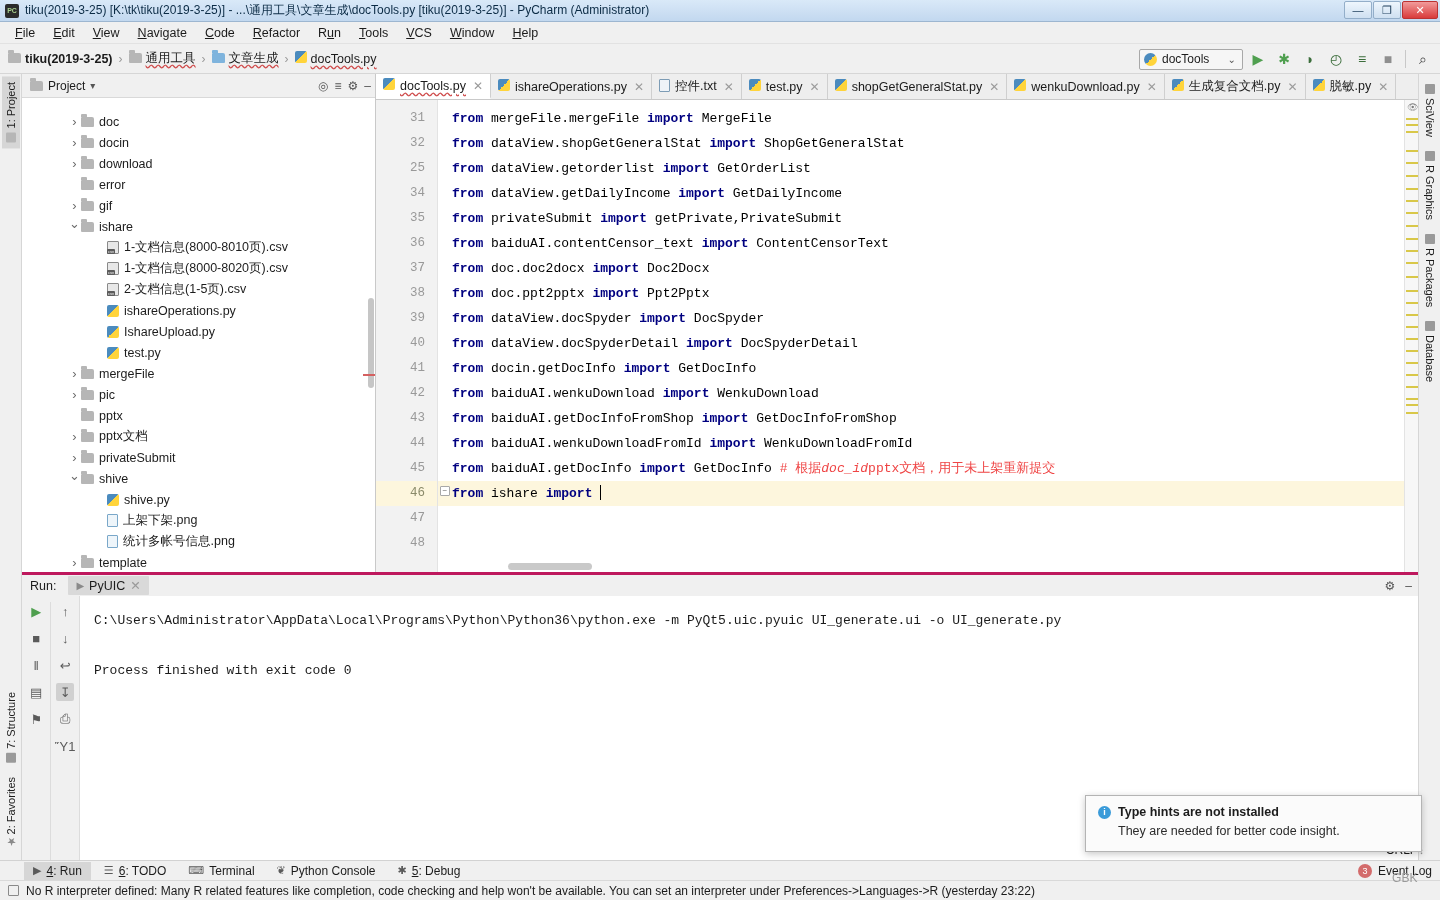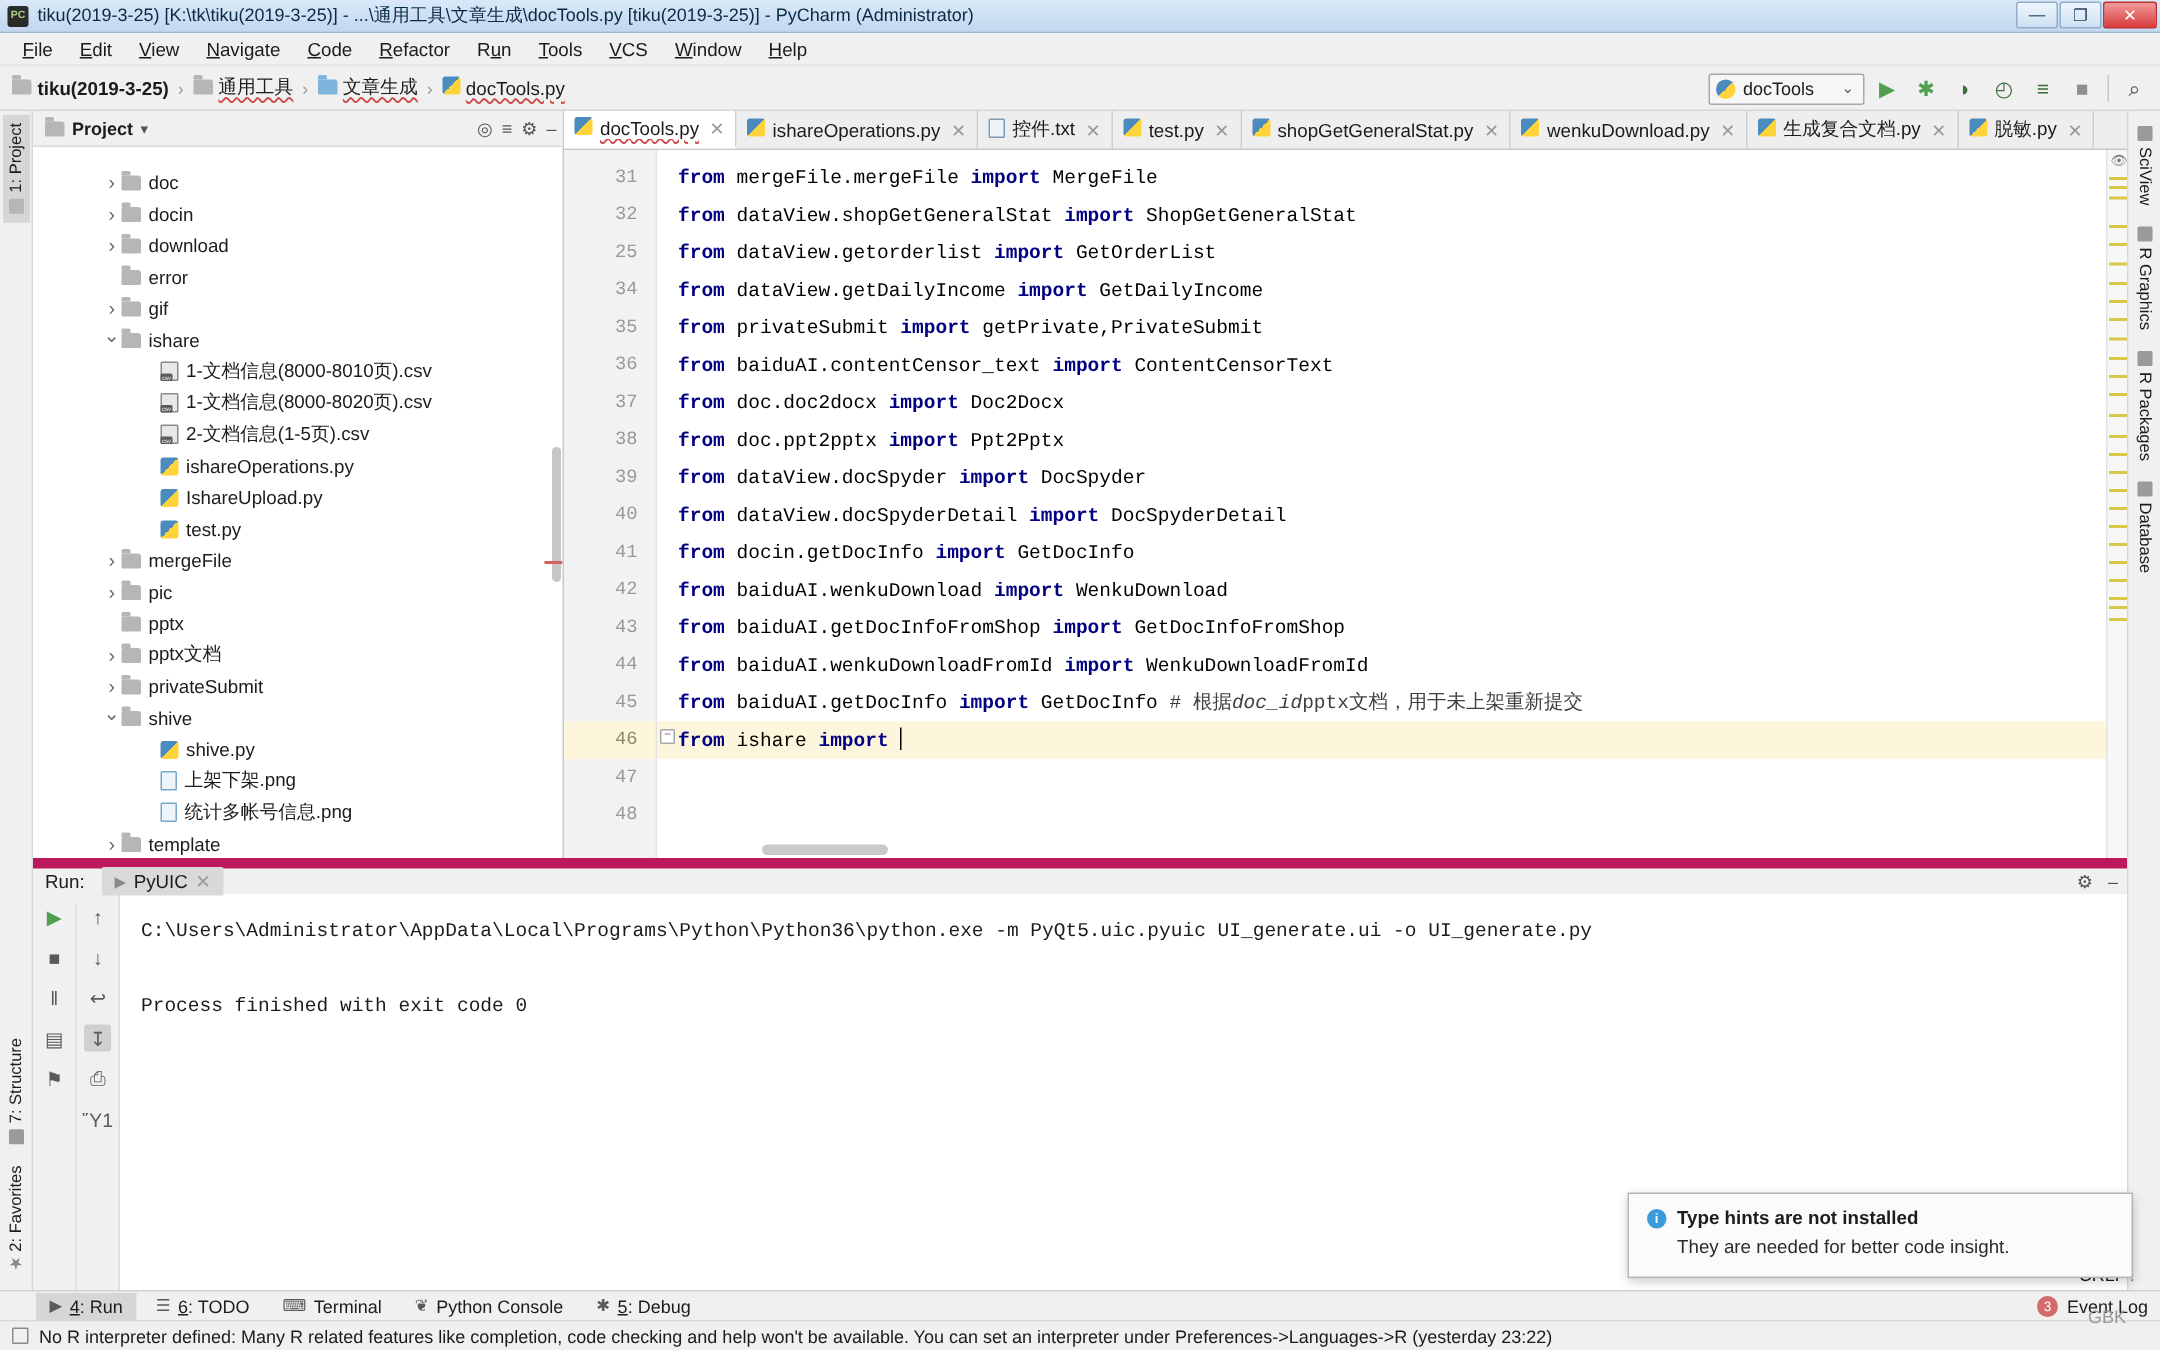--- a/index.html
+++ b/index.html
@@ -100,21 +100,21 @@
 
   
   .project{
     width:354px;flex:0 0 354px;background:#fff;display:flex;flex-direction:column;
     border-right:1px solid #c9c9c9;
   }
   .project-head{
     height:24px;flex:0 0 24px;background:#f0f0f0;display:flex;align-items:center;
     padding-left:8px;gap:5px;border-bottom:1px solid #d9d9d9;position:relative;
   }
-  .ph-title{ font-weight:bold;font-size:12px;}
+  .ph-title{ font-weight:normal;font-size:12px;}
   .ph-right{ position:absolute;right:4px;display:flex;align-items:center;gap:6px;color:#555;}
   .tree{ flex:1 1 auto; overflow:hidden; padding-top:13px; position:relative;}
   .node{ height:21px;display:flex;align-items:center;font-size:12.5px;white-space:nowrap;}
   .node.sel{ background:#d4d4d4; }
   .arrow{ width:13px;text-align:center;color:#6b6b6b;font-size:9px;flex:0 0 13px;}
   .arrow.down:after{ content:"\2304"; position:relative; top:-3px; font-size:13px;}
   .arrow.right:after{ content:"\203A"; font-size:13px; }
   .node .nic{ margin-right:5px; flex:0 0 auto; display:flex; align-items:center;}
   .csv-ic{
     width:12px;height:13px;background:#e8e8e8;border:1px solid #8a8a8a;border-radius:1px;
@@ -155,40 +155,40 @@
   .gutter .ln{ height:25px;line-height:25px;padding-right:12px;}
   .gutter .ln.cur{ background:#fdf6dd; color:#8a8a6a;}
   .codelines{
     flex:1 1 auto; padding-top:6px; font-family:"Liberation Mono",monospace;
     font-size:13px; position:relative; overflow:hidden;
   }
   .cl{ height:25px;line-height:25px;padding-left:14px;white-space:nowrap;}
   .cl.cur{ background:#fdf6dd;}
   .kw{ color:#000080; font-weight:bold;}
   .id{ color:#000000;}
-  .cmt{ color:#404040;}
+  .cmt{ color:#ef4444;}
   .fold{
     position:absolute; left:2px; width:10px;height:10px;border:1px solid #a8a8a8;
     font-size:8px;line-height:8px;text-align:center;color:#6b6b6b;background:#fff;border-radius:1px;
   }
   .caret{ display:inline-block;width:1px;height:15px;background:#000;vertical-align:-3px;}
   .hscroll{
     position:absolute; left:70px; bottom:2px; width:84px;height:7px;background:#c9c9c9;border-radius:4px;
   }
   
   .stripe{
     width:14px;flex:0 0 14px;background:#f7f7f7;border-left:1px solid #e3e3e3;position:relative;
   }
   .stripe .m{ position:absolute;left:1px;width:12px;height:2px;}
 
   
   .runpanel{ flex:1 1 auto; display:flex; flex-direction:column; min-height:0; background:#fff;}
   .runtabs{
     height:24px;flex:0 0 24px;background:#f0f0f0;display:flex;align-items:center;
-    padding-left:8px;gap:4px;border-top:7px solid #be185d;position:relative;
+    padding-left:8px;gap:4px;border-top:3px solid #be185d;position:relative;
   }
   .runlabel{ font-size:12.5px;margin-right:8px;}
   .runchip{
     display:flex;align-items:center;gap:5px;background:#d9d9d9;padding:2px 8px;font-size:12.5px;border-radius:1px;
   }
   .runchip .x{color:#9a9a9a;}
   .runtabs-right{position:absolute;right:6px;display:flex;gap:10px;color:#555;}
   .runbody{ flex:1 1 auto; display:flex; min-height:0;}
   .runtools{
     width:58px;flex:0 0 58px;background:#f0f0f0;border-right:1px solid #dcdcdc;

